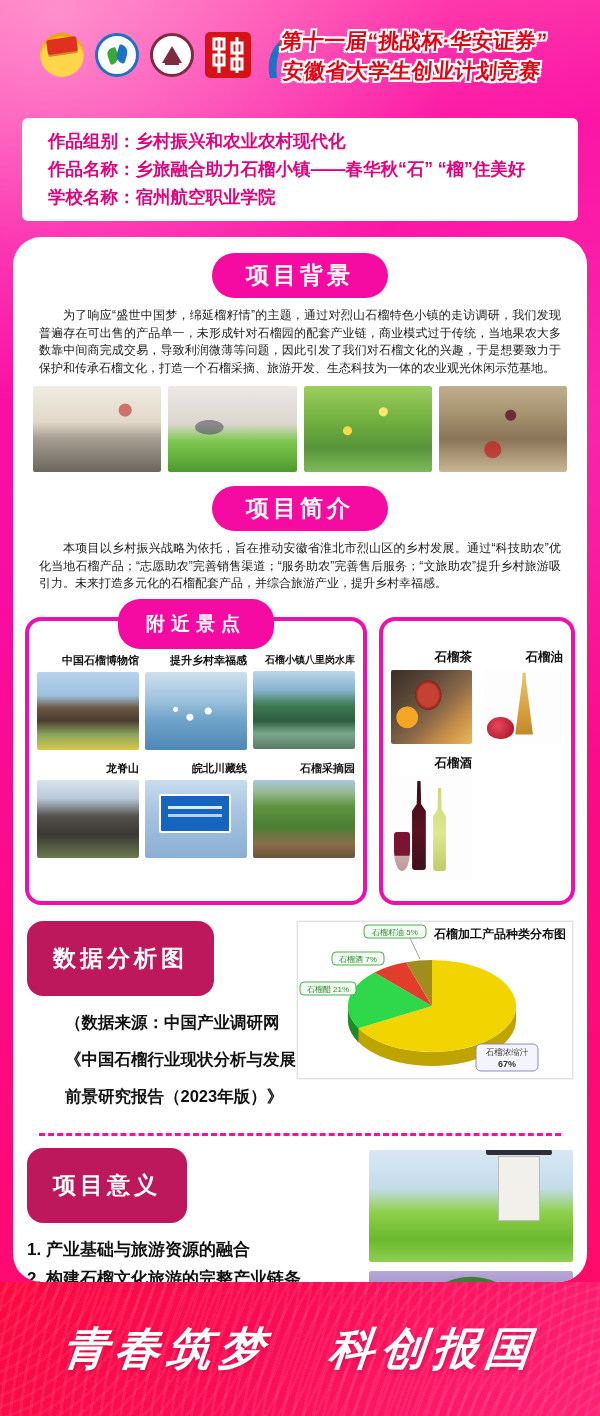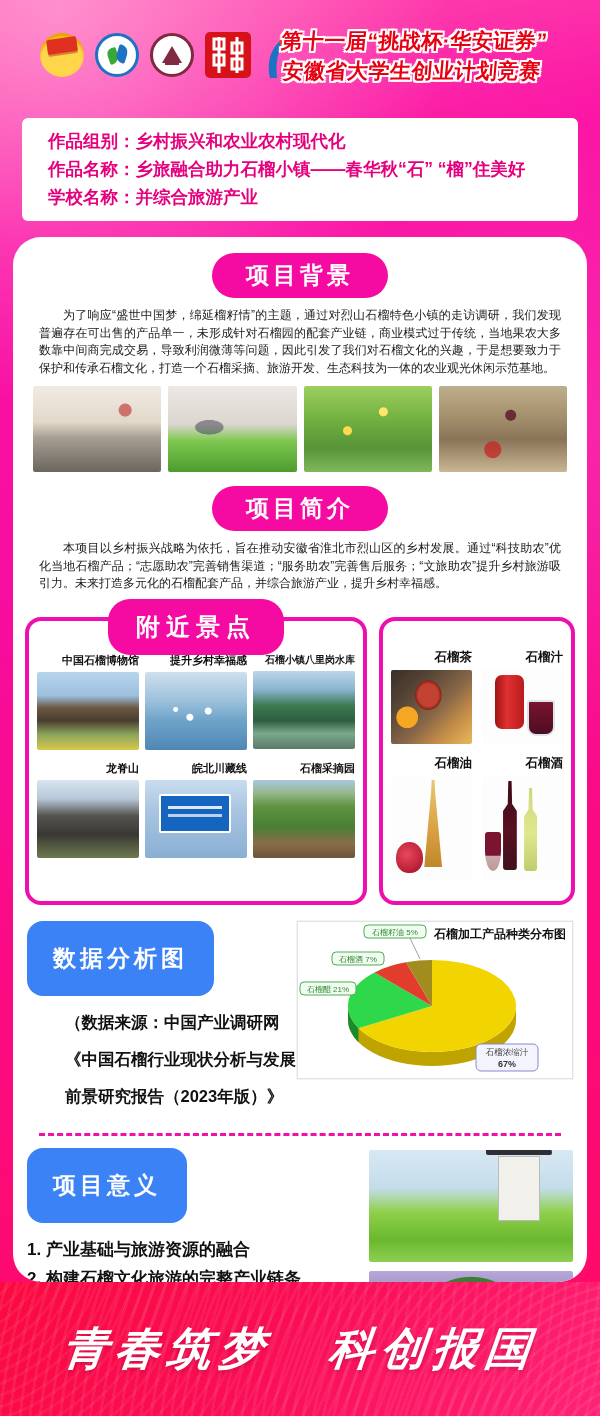--- a/index.html
+++ b/index.html
@@ -46,21 +46,21 @@
   .ph-meeting{background:radial-gradient(circle at 72% 28%,rgba(190,40,40,.6) 0 6px,transparent 7px),linear-gradient(180deg,#f0ebe2 0%,#e2d8c9 42%,#a89f93 60%,#6b655e 100%);}
   .ph-model{background:radial-gradient(ellipse at 32% 48%,rgba(40,40,70,.45) 0 11%,transparent 12%),linear-gradient(180deg,#ece8e4 0%,#ddd6d0 44%,#7ec850 64%,#4e9a2e 100%);}
   .ph-orchard{background:radial-gradient(circle at 62% 30%,#ffe76a 0 4px,transparent 5px),radial-gradient(circle at 34% 52%,#ffd84d 0 4px,transparent 5px),linear-gradient(180deg,#9ccf5f 0%,#6fae3e 42%,#57943a 72%,#7fb95a 100%);}
   .ph-stall{background:radial-gradient(circle at 42% 74%,rgba(200,30,30,.7) 0 8px,transparent 9px),radial-gradient(circle at 56% 34%,rgba(90,20,40,.8) 0 5px,transparent 6px),linear-gradient(180deg,#bfae8e 0%,#a3906c 36%,#8a7458 62%,#c9b693 100%);}
   
   .boxes{display:flex;gap:12px;margin:24px 12px 0;}
   .fancy-box{border:4px solid #ef0fae;border-radius:16px;background:#fff;position:relative;padding:26px 8px 10px;box-sizing:border-box;min-height:288px;}
   .box-left{flex:0 0 342px;}
   .box-right{flex:1;}
   .box-badge{position:absolute;top:-22px;left:50%;transform:translateX(-50%);background:#f50aa2;color:#fff;
-    font-weight:800;font-size:24px;letter-spacing:6px;padding:12px 28px;border-radius:22px;white-space:nowrap;}
+    font-weight:800;font-size:19px;letter-spacing:6px;padding:12px 28px;border-radius:22px;white-space:nowrap;}
   .box-badge.wide{letter-spacing:2px;padding:6px 14px;font-size:20px;}
   .cap-grid{display:grid;grid-template-columns:repeat(3,1fr);column-gap:6px;row-gap:9px;margin-top:4px;}
   .cap-grid.two{grid-template-columns:repeat(2,1fr);column-gap:10px;margin-top:0;}
   .cap-item{display:flex;flex-direction:column;}
   .cap{font-size:11px;font-weight:700;color:#111;text-align:right;margin:2px 0 4px;white-space:nowrap;}
   .cap-grid.two .cap{font-size:12.5px;}
   .cap-item .ph{height:78px;}
   .cap-grid.two .cap-item:nth-child(1) .ph,.cap-grid.two .cap-item:nth-child(2) .ph{height:74px;}
   .cap-grid.two .cap-item:nth-child(3) .ph,.cap-grid.two .cap-item:nth-child(4) .ph{height:104px;}
   
@@ -82,21 +82,21 @@
     background:linear-gradient(180deg,#e8c870 0%,#d8a040 58%,#c08828 100%);
     clip-path:polygon(42% 0,58% 0,62% 16%,100% 100%,0 100%,38% 16%);}
   .ph-oil .pom{position:absolute;left:6%;bottom:6%;width:34%;height:30%;border-radius:50% 50% 46% 46%;background:radial-gradient(circle at 40% 40%,#e8485a,#b01830 80%);}
   .ph-wine{background:#fdfdfd;}
   .ph-wine .b1{position:absolute;left:26%;top:5%;width:17%;height:86%;background:linear-gradient(180deg,#3a0c18 0%,#5a1020 55%,#40101c 100%);border-radius:6px 6px 3px 3px;clip-path:polygon(38% 0,62% 0,66% 26%,100% 34%,100% 100%,0 100%,0 34%,34% 26%);}
   .ph-wine .b2{position:absolute;left:52%;top:12%;width:16%;height:80%;background:linear-gradient(180deg,#cfd87a 0%,#dde88e 55%,#c0cc6a 100%);border-radius:6px 6px 3px 3px;clip-path:polygon(38% 0,62% 0,66% 26%,100% 34%,100% 100%,0 100%,0 34%,34% 26%);}
   .ph-wine .g1{position:absolute;left:4%;bottom:8%;width:20%;height:38%;background:linear-gradient(180deg,#7a1430 60%,#caa 61%,#b99 100%);border-radius:3px 3px 50% 50%;}
   
   .data-section{display:flex;gap:10px;margin:16px 14px 0;}
   .analysis-left{flex:1;min-width:0;}
-  .badge-left{width:fit-content;background:#3b82f6;color:#fff;font-weight:800;font-size:23px;letter-spacing:4px;padding:22px 26px;border-radius:16px;}
+  .badge-left{width:fit-content;background:#be185d;color:#fff;font-weight:800;font-size:23px;letter-spacing:4px;padding:22px 26px;border-radius:16px;}
   .source-line{font-size:16.5px;font-weight:600;color:#111;line-height:37px;white-space:nowrap;}
   .source-wrap{margin-top:8px;padding-left:2px;margin-left:36px;}
   .chart-panel{flex:0 0 274px;height:156px;background:#fff;border:1px solid #e2e2e2;outline:1px solid #f3f3f3;}
   .chart-panel svg{display:block;width:100%;height:100%;}
   
   .divider{border:0;border-top:3px dashed #ef12a8;margin:18px 26px 6px;}
   .meaning{display:flex;gap:12px;margin:12px 14px 0;}
   .meaning-left{flex:1;min-width:0;}
   .meaning-lines{margin-top:12px;}
   .m-line{font-size:17px;font-weight:600;color:#111;line-height:29px;text-align:justify;}
@@ -141,21 +141,21 @@
   </div>
   <div class="title-block">
     <div class="title-line">第十一届“挑战杯·华安证券”</div>
     <div class="title-line">安徽省大学生创业计划竞赛</div>
   </div>
 </div>
 
 <div class="info-box">
   <div class="info-row"><span>作品组别：</span><span>乡村振兴和农业农村现代化</span></div>
   <div class="info-row"><span>作品名称：</span><span>乡旅融合助力石榴小镇——春华秋“石” “榴”住美好</span></div>
-  <div class="info-row"><span>学校名称：</span><span>并综合旅游产业</span></div>
+  <div class="info-row"><span>学校名称：</span><span>宿州航空职业学院</span></div>
 </div>
 
 <div class="panel">
 
   <div class="badge-center">项目背景</div>
   <div class="para">为了响应“盛世中国梦，绵延榴籽情”的主题，通过对烈山石榴特色小镇的走访调研，我们发现普遍存在可出售的产品单一，未形成针对石榴园的配套产业链，商业模式过于传统，当地果农大多数靠中间商完成交易，导致利润微薄等问题，因此引发了我们对石榴文化的兴趣，于是想要致力于保护和传承石榴文化，打造一个石榴采摘、旅游开发、生态科技为一体的农业观光休闲示范基地。</div>
   <div class="photo-row">
     <div class="ph ph-meeting"></div>
     <div class="ph ph-model"></div>
     <div class="ph ph-orchard"></div>
@@ -196,27 +196,20 @@
           <div class="ph ph-rows"></div>
         </div>
       </div>
     </div>
 
     <div class="fancy-box box-right">
       <div class="cap-grid two">
         <div class="cap-item">
           <div class="cap">石榴茶</div>
           <div class="ph ph-tea"></div>
-        </div>
-        <div class="cap-item">
-          <div class="cap">石榴汁</div>
-          <div class="ph ph-juice">
-              <div class="can"></div>
-              <div class="glass"></div>
-            </div>
         </div>
         <div class="cap-item">
           <div class="cap">石榴油</div>
           <div class="ph ph-oil">
               <div class="bottle-tall"></div>
               <div class="pom"></div>
             </div>
         </div>
         <div class="cap-item">
           <div class="cap">石榴酒</div>

